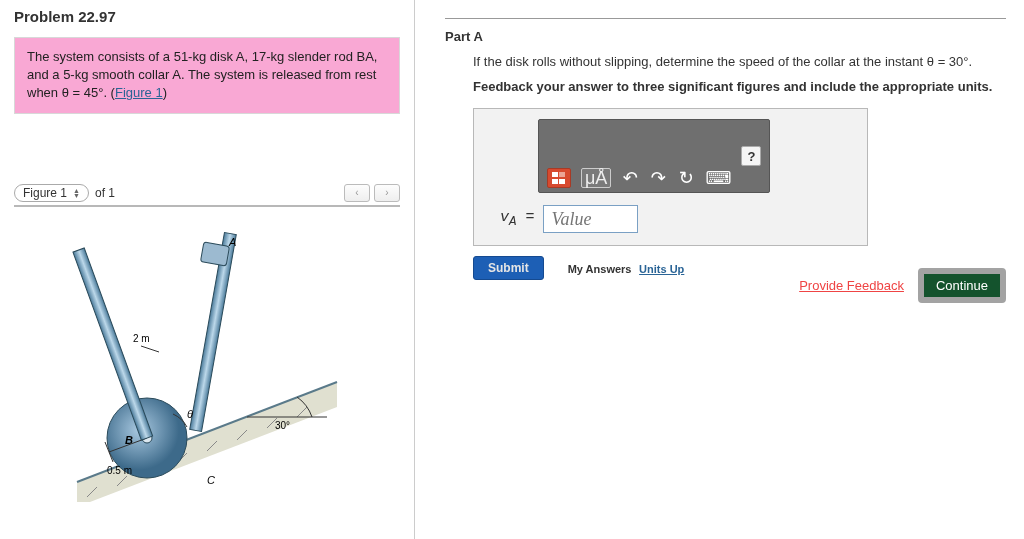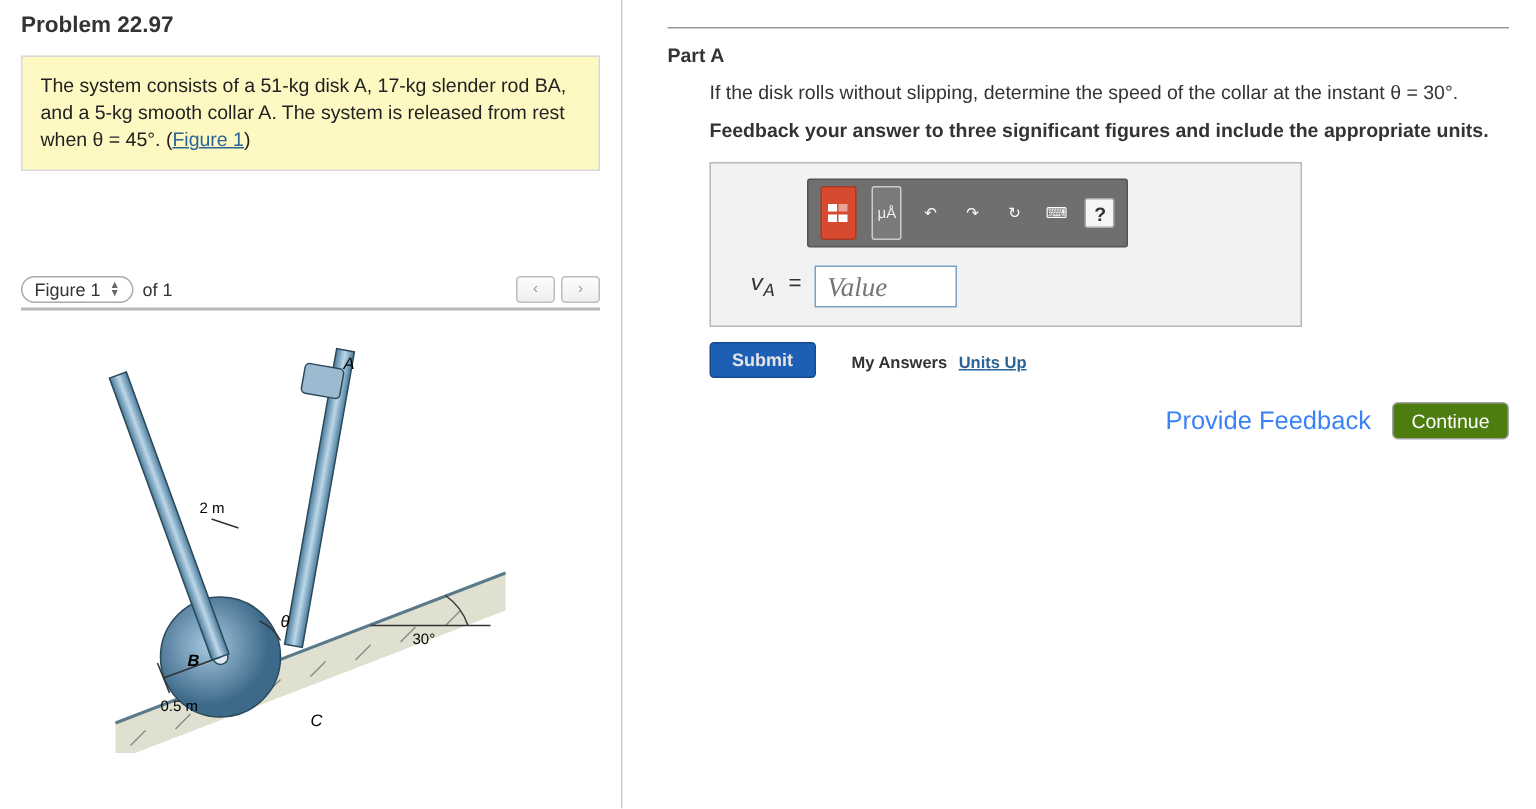--- a/index.html
+++ b/index.html
@@ -18,21 +18,21 @@
     padding: 0 14px 0 14px;
   }
   .problem-title {
     font-size: 15px;
     font-weight: bold;
     color: #333;
     padding: 8px 0 12px 0;
   }
   .problem-box {
     border: 1px solid #d8d8d8;
-    background: #fef9c3;
+    background: #f9a8d4;
     padding: 10px 12px;
     font-size: 13px;
     line-height: 1.4;
     color: #222;
   }
   .problem-box a { color: #2a6496; text-decoration: underline; }
   .figure-section { margin-top: 70px; }
   .figure-header {
     display: flex;
     align-items: center;
@@ -103,27 +103,28 @@
     border-radius: 2px;
     display: inline-flex;
     align-items: center;
     gap: 10px;
     padding: 4px 8px;
     margin-left: 50px;
     margin-bottom: 12px;
   }
   .tool-icon {
     color: #fff;
-    font-size: 10px;
+    font-size: 18px;
     display:inline-flex;
     align-items:center;
     justify-content:center;
     min-width:18px;
-    height:36px;
+    height:20px;
     cursor:pointer;
+    margin-top:44px;
   }
   .tool-icon.sel {
     background:#d74a2f;
     border:1px solid #a83a25;
     border-radius:2px;
     padding:0 3px;
   }
   .tool-icon.box {
     border:1px solid #ccc;
     border-radius:2px;
@@ -174,26 +175,26 @@
   .my-answers { font-size:11px; font-weight:bold; color:#333; }
   .giveup { color:#2a6496; font-size:11px; text-decoration:underline; font-weight:bold; cursor:pointer; margin-left:4px; }
   .footer-row {
     position: absolute;
     right: 18px;
     top: 268px;
     display:flex;
     align-items:center;
     gap: 14px;
   }
-  .feedback-link { color:#3b82f6; font-size:17px; cursor:pointer; }
+  .feedback-link { color:#ef4444; font-size:13px; text-decoration:underline; cursor:pointer; }
   .continue-btn {
-    background: #4d7c0f;
+    background: #14532d;
     color: #fff;
     font-size: 13px;
-    border: 1px solid #a3a3a3;
+    border: 6px solid #a3a3a3;
     border-radius: 4px;
     padding: 4px 12px;
     cursor:pointer;
   }
   .updown {
     display:inline-flex;flex-direction:column;line-height:5px;font-size:7px;color:#666;
   }
 </style>
 </head>
 <body>

